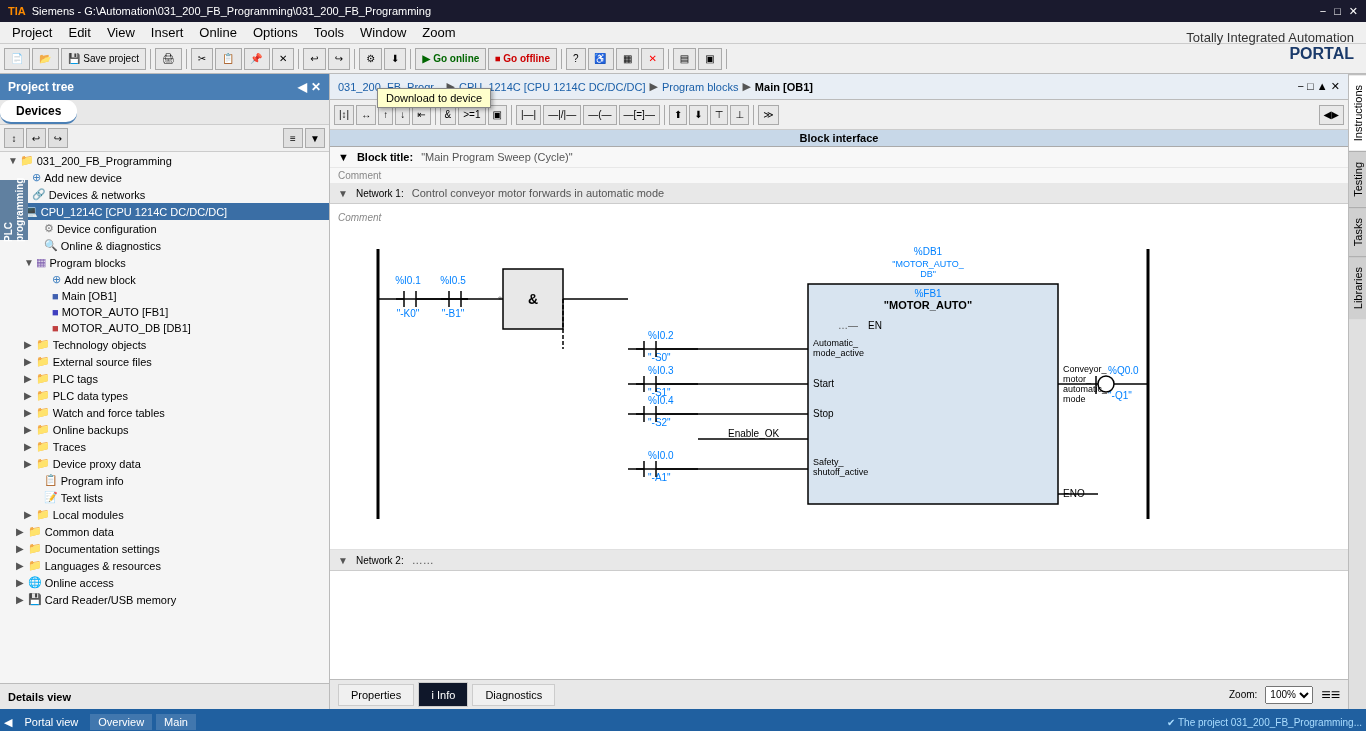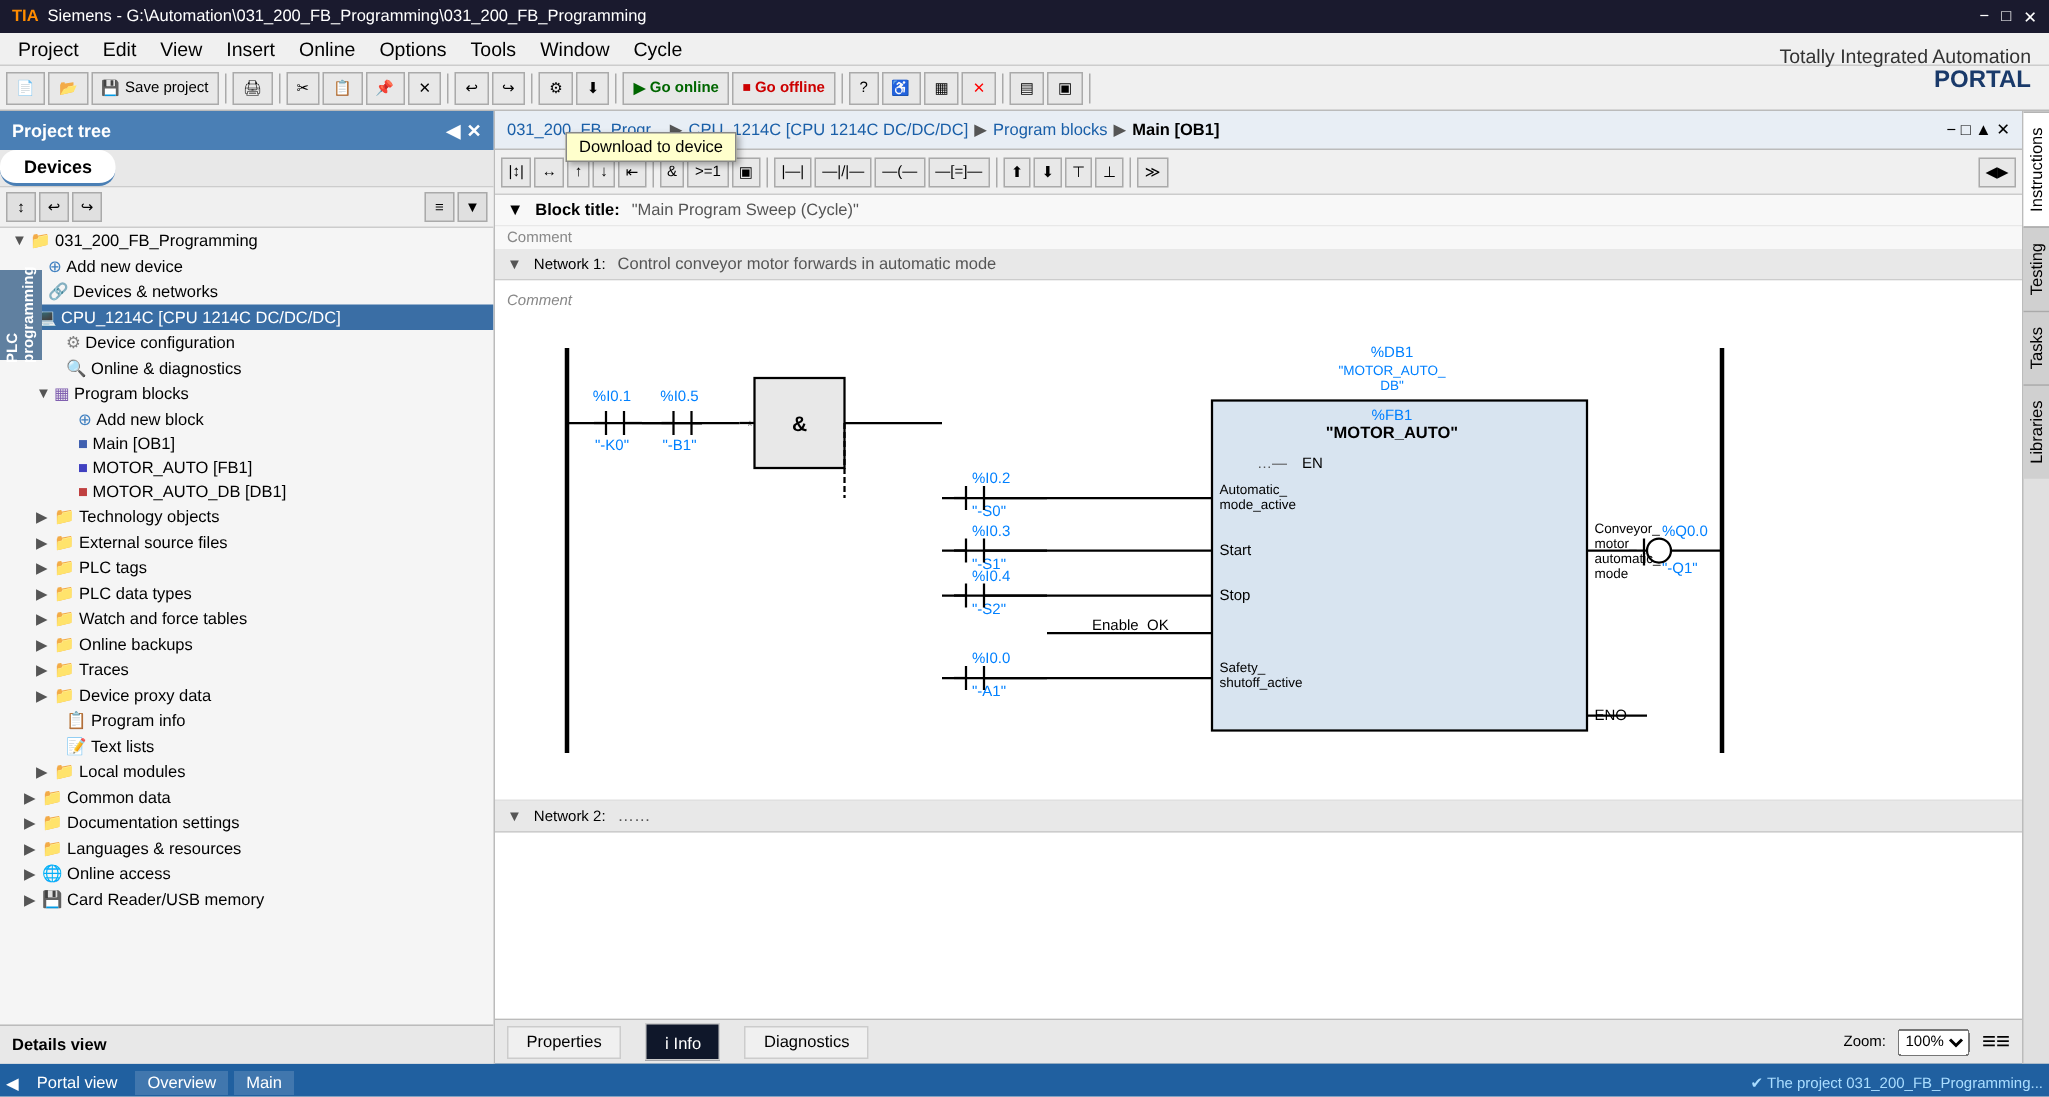--- a/index.html
+++ b/index.html
@@ -142,21 +142,21 @@
 
 <div id="menu-bar">
   <span>Project</span>
   <span>Edit</span>
   <span>View</span>
   <span>Insert</span>
   <span>Online</span>
   <span>Options</span>
   <span>Tools</span>
   <span>Window</span>
-  <span>Cycle</span>
+  <span>Zoom</span>
 </div>
 
 <div id="toolbar">
   <button class="tb-btn">📄</button>
   <button class="tb-btn">📂</button>
   <button class="tb-btn">
     <span>💾</span>
     <span>Save project</span>
   </button>
   <div class="tb-sep"></div>
@@ -459,20 +459,23 @@
       <button class="bl-btn">⬇</button>
       <button class="bl-btn">⊤</button>
       <button class="bl-btn">⊥</button>
       <div class="tb-sep"></div>
       <button class="bl-btn">≫</button>
       <span style="margin-left:auto;">
         <button class="bl-btn">◀▶</button>
       </span>
     </div>
 
+    <div id="block-interface">
+      <span>Block interface</span>
+    </div>
 
     <div id="lad-editor">
 
       <div class="block-title-row">
         <span>▼</span>
         <span class="block-title-label">Block title:</span>
         <span class="block-title-value">"Main Program Sweep (Cycle)"</span>
       </div>
       <div style="padding:2px 8px; font-size:10px; color:#888; background:#f8f8f8;">
         <span>Comment</span>
@@ -595,21 +598,21 @@
       </div>
 
       <div class="network-header">
         <span class="network-expand">▼</span>
         <span class="network-title">Network 2:</span>
         <span class="network-desc">……</span>
       </div>
     </div>
 
     <div id="props-bar">
-      <div style="display:flex; align-items:center; gap:14px;">
+      <div style="display:flex; align-items:center; gap:2px;">
         <button class="props-tab">Properties</button>
         <button class="props-tab info-tab">
           <span>ℹ</span>
           <span>Info</span>
         </button>
         <button class="props-tab">Diagnostics</button>
       </div>
       <div style="display:flex; align-items:center; gap:8px; font-size:10px;">
         <span>Zoom:</span>
         <select style="font-size:10px; height:18px;">

